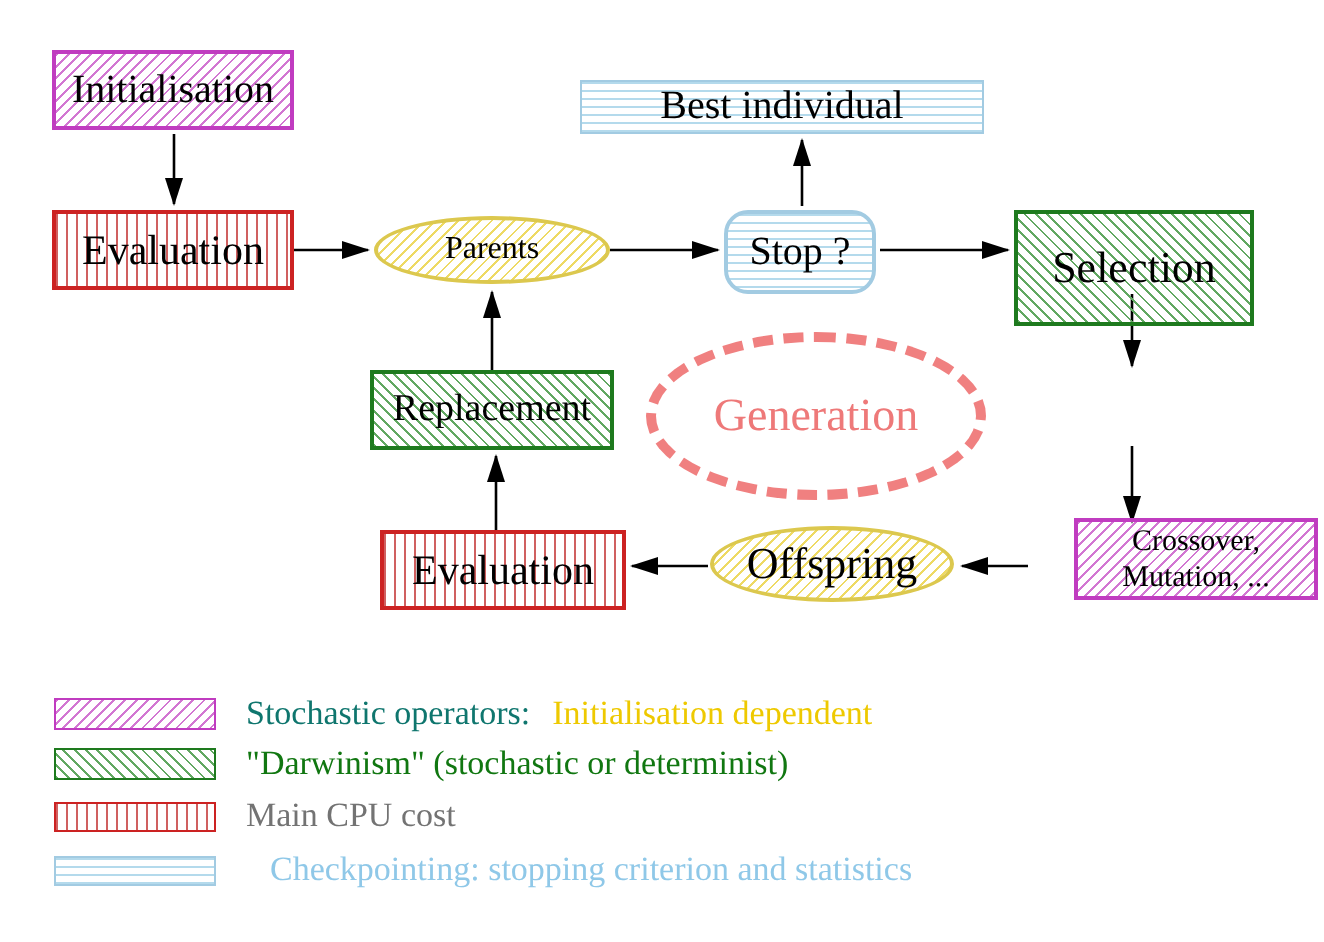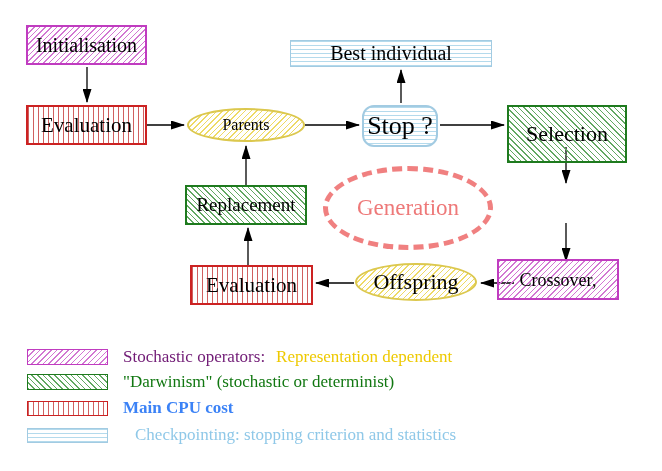--- a/index.html
+++ b/index.html
@@ -52,51 +52,52 @@
   </svg>
 
   <div class="node h-mag" style="left:26px;top:25px;width:121px;height:40px;font-size:20px;">Initialisation</div>
 
   <div class="node h-red" style="left:26px;top:105px;width:121px;height:40px;font-size:21px;">Evaluation</div>
 
   <div class="node h-yel ellipse" style="left:187px;top:108px;width:118px;height:34px;font-size:16px;">Parents</div>
 
   <div class="node h-blu" style="left:290px;top:40px;width:202px;height:27px;font-size:20px;border-width:1px;">Best individual</div>
 
-  <div class="node h-blu" style="left:362px;top:105px;width:76px;height:42px;font-size:26px;border-radius:12px;">Stop ?</div>
+  <div class="node h-blu" style="left:362px;top:105px;width:76px;height:42px;font-size:20px;border-radius:12px;">Stop ?</div>
 
   <div class="node h-grn" style="left:507px;top:105px;width:120px;height:58px;font-size:22px;">Selection</div>
 
   <div class="node h-grn" style="left:185px;top:185px;width:122px;height:40px;font-size:19px;">Replacement</div>
 
   <div class="node generation" style="left:323px;top:166px;width:170px;height:84px;">Generation</div>
 
 
   <div class="node h-red" style="left:190px;top:265px;width:123px;height:40px;font-size:21px;">Evaluation</div>
 
   <div class="node h-yel ellipse" style="left:355px;top:263px;width:122px;height:38px;font-size:22px;">Offspring</div>
 
-  <div class="node h-mag" style="left:497px;top:259px;width:122px;height:41px;font-size:18px;line-height:18px;flex-direction:column;">
+  <div class="node h-mag" style="left:537px;top:259px;width:122px;height:41px;font-size:15px;line-height:18px;flex-direction:column;">
     <span>Crossover,</span>
+    <span>Mutation, ...</span>
   </div>
 
   <div class="legend-row" style="top:347px;">
     <div class="swatch h-mag" style="border-width:1px;"></div>
-    <span class="legend-text" style="color:#701a75;">Stochastic operators:</span>
-    <span class="legend-text" style="color:#eec900;margin-left:11px;">Representation dependent</span>
+    <span class="legend-text" style="color:#0f766e;">Stochastic operators:</span>
+    <span class="legend-text" style="color:#eec900;margin-left:11px;">Initialisation dependent</span>
   </div>
 
   <div class="legend-row" style="top:372px;">
     <div class="swatch h-grn" style="border-width:1px;"></div>
     <span class="legend-text" style="color:#117711;">"Darwinism" (stochastic or determinist)</span>
   </div>
 
   <div class="legend-row" style="top:398px;">
     <div class="swatch h-red" style="border-width:1px;height:15px;"></div>
-    <span class="legend-text" style="color:#3b82f6;font-weight:bold;">Main CPU cost</span>
+    <span class="legend-text" style="color:#737373;">Main CPU cost</span>
   </div>
 
   <div class="legend-row" style="top:425px;">
     <div class="swatch h-blu" style="border-width:1px;height:15px;"></div>
     <span class="legend-text" style="color:#8fc8e8;margin-left:27px;">Checkpointing: stopping criterion and statistics</span>
   </div>
 
 </div>
 
 </body></html>

